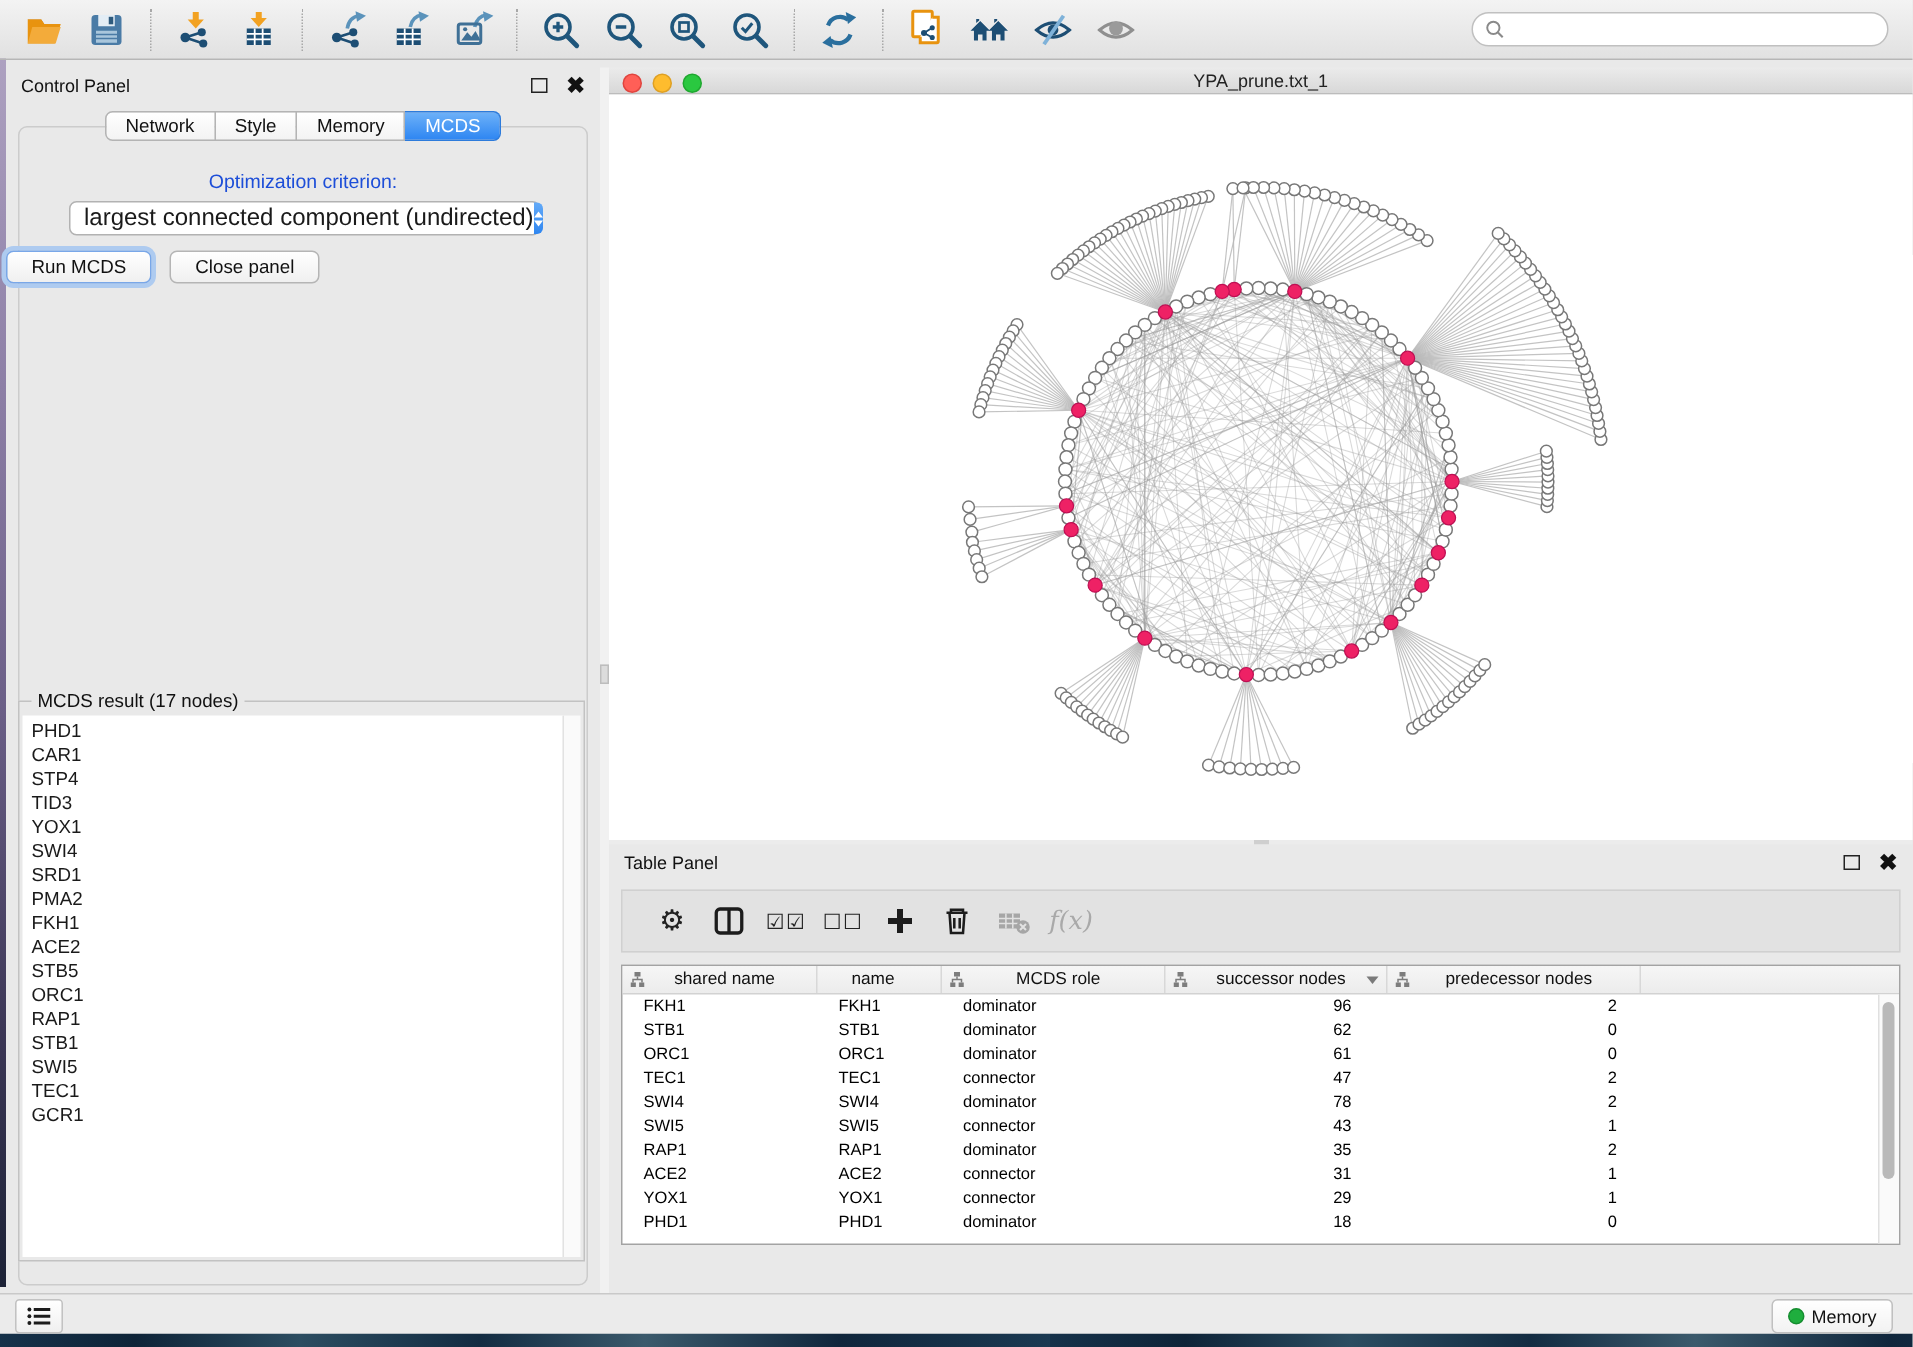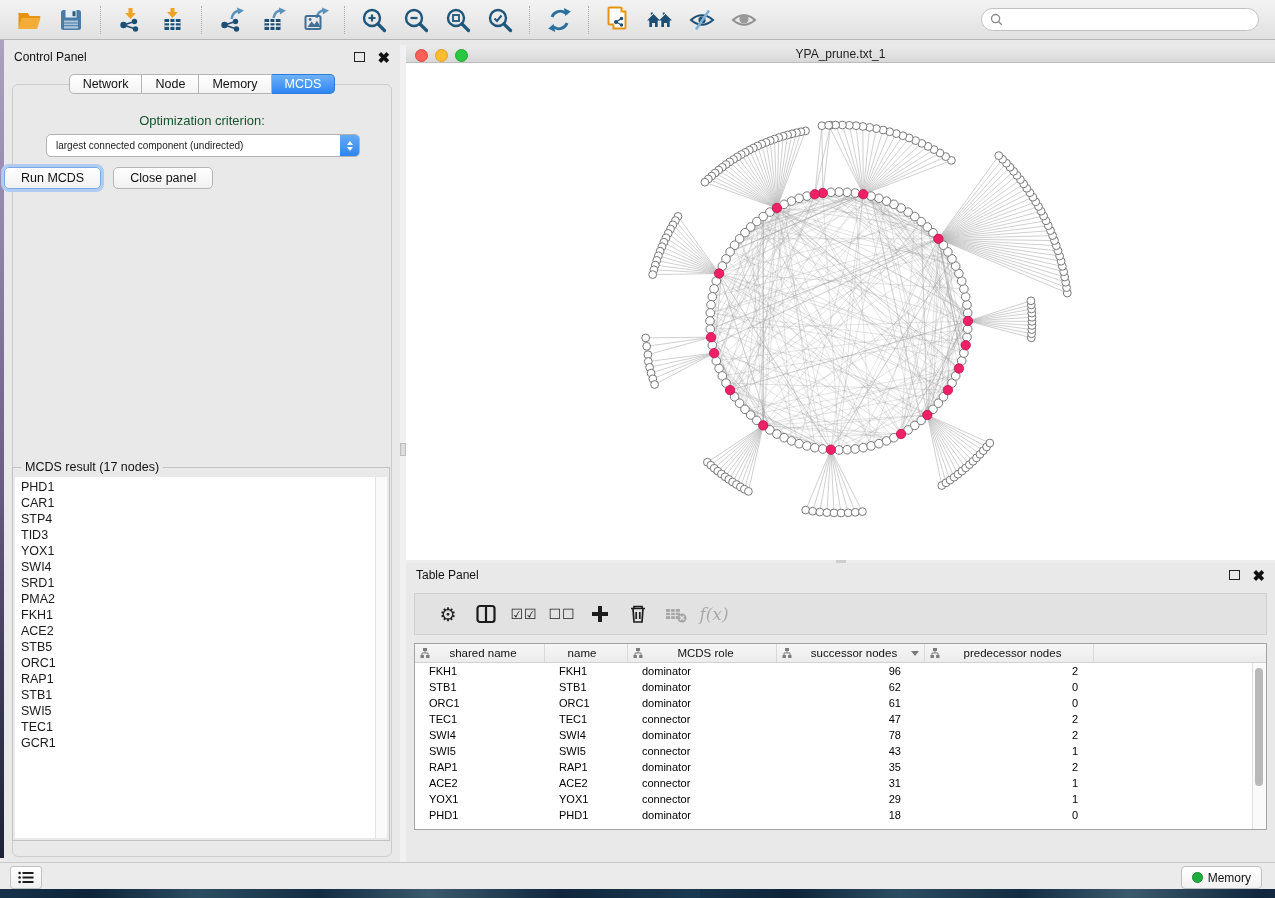--- a/index.html
+++ b/index.html
@@ -27,24 +27,24 @@
   .panel-titlebar .sp{flex:1}
   .float-ico{width:9px;height:8px;border:1.5px solid #222;margin-right:12px}
   .close-ico{font-size:15px;font-weight:bold;color:#111;line-height:1}
   #cp-border{position:absolute;left:8px;right:8px;top:39px;bottom:5px;border:1px solid #cccccc;border-radius:6px}
   #cp-tabs{position:absolute;left:0;right:0;top:29px;display:flex;justify-content:center;z-index:2}
   .seg{border:1px solid #b4b4b4;border-left:none;background:linear-gradient(#ffffff,#f3f3f3);height:20px;
        display:flex;align-items:center;justify-content:center;font-size:12.5px;color:#111;padding:0 13px;box-sizing:border-box}
   .seg.first{border-left:1px solid #b4b4b4;border-radius:5px 0 0 5px}
   .seg.last{border-radius:0 5px 5px 0}
   .seg.active{background:linear-gradient(#6db1f8,#2e86f2);color:#fff;border-color:#2d7bdb}
-  #opt-label{position:absolute;left:0;right:0;top:68px;text-align:center;font-size:13px;color:#14532d}
+  #opt-label{position:absolute;left:0;right:0;top:68px;text-align:center;font-size:13px;color:#1d4ed8}
   #opt-select{position:absolute;left:42px;top:89px;width:314px;height:23px;background:#fff;border:1px solid #b2b2b2;
      border-radius:5px;display:flex;align-items:center;box-sizing:border-box}
-  #opt-select .val{flex:1;padding-left:9px;font-size:10px;white-space:nowrap}
+  #opt-select .val{flex:1;padding-left:9px;font-size:16px;white-space:nowrap}
   #opt-select .cap{width:19px;height:21px;border-radius:0 4px 4px 0;background:linear-gradient(#63aaf8,#2f86f0);
      display:flex;flex-direction:column;align-items:center;justify-content:center;gap:2px}
   .chev{width:0;height:0;border-left:3.5px solid transparent;border-right:3.5px solid transparent}
   .chev.up{border-bottom:4px solid #fff}.chev.dn{border-top:4px solid #fff}
   #cp-buttons{position:absolute;left:0;right:0;top:122px;display:flex;justify-content:flex-start;gap:12px}
   .btn{height:22px;border:1px solid #b5b5b5;border-radius:5px;background:linear-gradient(#ffffff,#f0f0f0);
        font-size:12.5px;display:flex;align-items:center;justify-content:center;padding:0 16px;color:#111;box-sizing:border-box}
   .btn.focused{border-color:#79a7e8;box-shadow:0 0 0 3px #aecbf0}
   #mcds-box{position:absolute;left:8px;width:376px;top:422px;height:372px;border:1px solid #c2c2c2;background:#e9e9e9}
   #mcds-legend{position:absolute;left:8px;top:-8px;background:#e9e9e9;padding:0 4px;font-size:12.5px;color:#111}
@@ -253,21 +253,21 @@
 <div id="control-panel" class="abs">
   <div class="panel-titlebar">
     <span>Control Panel</span>
     <span class="sp"></span>
     <span class="float-ico"></span>
     <span class="close-ico">✖</span>
   </div>
   <div id="cp-border"></div>
   <div id="cp-tabs">
     <div class="seg first">Network</div>
-    <div class="seg">Node</div>
+    <div class="seg">Style</div>
     <div class="seg">Memory</div>
     <div class="seg last active">MCDS</div>
   </div>
   <div id="opt-label">Optimization criterion:</div>
   <div id="opt-select">
     <span class="val">largest connected component (undirected)</span>
     <span class="cap">
         <span class="chev up"></span>
         <span class="chev dn"></span>
       </span>

